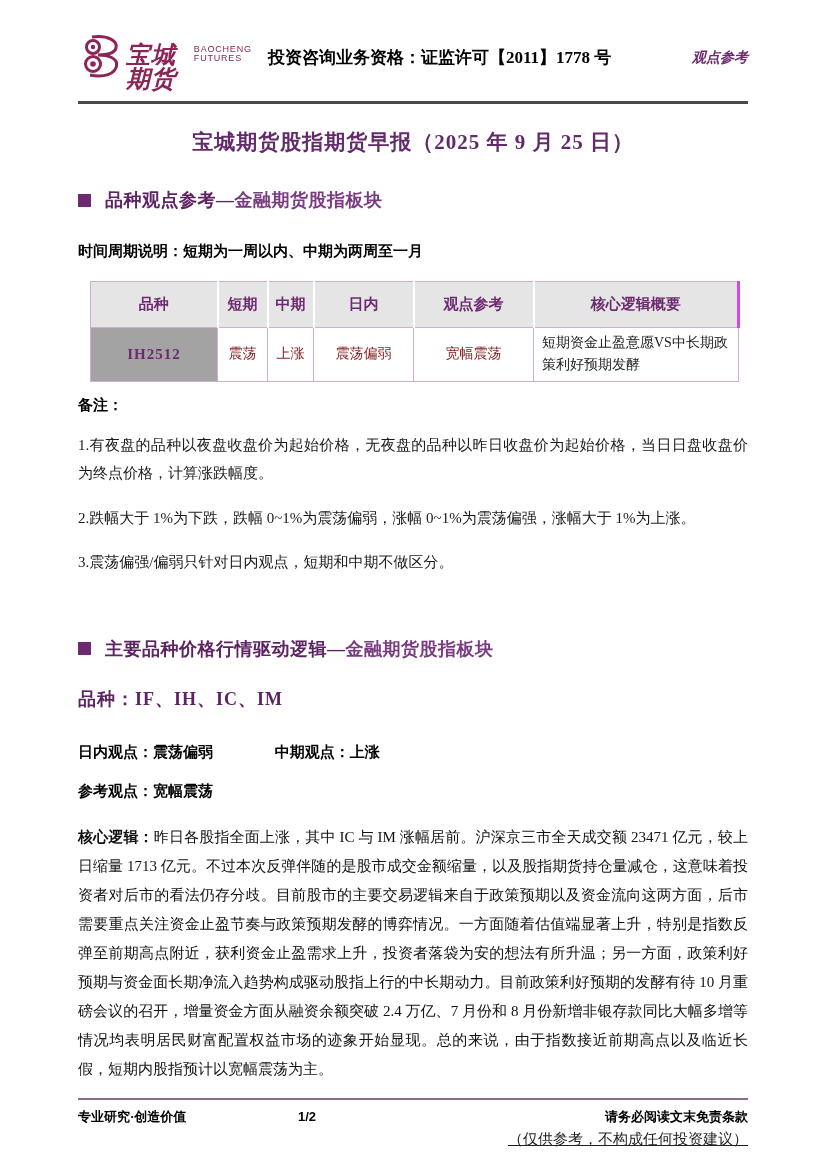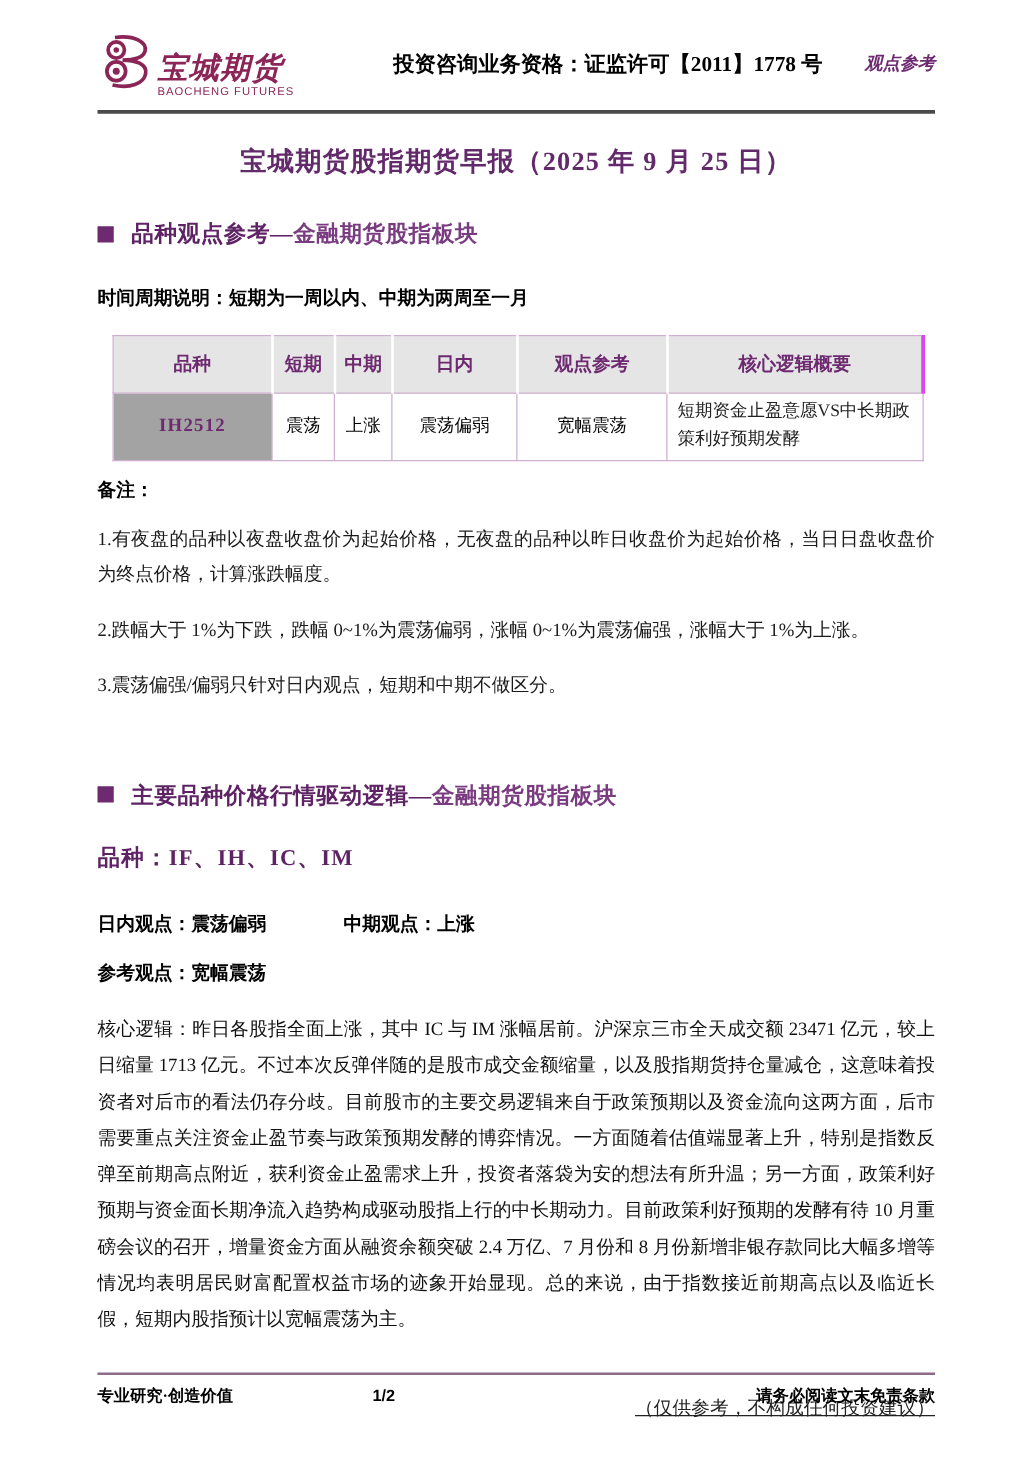--- a/index.html
+++ b/index.html
@@ -18,32 +18,32 @@
   }
 
   
   .report-header {
     display: flex; align-items: center; justify-content: space-between;
     padding-bottom: 10px;
     border-bottom: 3px solid #4a4a4a;
   }
   .logo-block { display: flex; align-items: center; gap: 4px; width: 190px; }
   .logo-mark { flex: 0 0 auto; }
-  .logo-text { display: flex; flex-direction: column; line-height: 1; margin-top: 19px; }
+  .logo-text { display: flex; flex-direction: row; line-height: 1; margin-top: 19px; }
   .logo-cn {
     font-size: 24px; font-weight: bold; color: #8b2557;
     letter-spacing: 1px; font-style: italic;
   }
   .logo-en {
     font-size: 9px; color: #8b2557; letter-spacing: 0.8px;
     font-family: "Liberation Sans", sans-serif; margin-top: 2px;
   }
   .qualification {
     font-size: 17px; font-weight: bold; color: #000;
-    flex: 1; text-align: right; padding-right: 20px;
+    flex: 1; text-align: left; padding-right: 20px;
   }
   .header-tag {
     font-size: 14px; font-weight: bold; font-style: italic;
     color: #6d2a70; width: 70px; text-align: right;
   }
 
   
   .report-title {
     margin-top: 24px;
     text-align: center;
@@ -82,21 +82,21 @@
   }
   .view-table th {
     background: #e5e5e5;
     color: #6d2a70; font-weight: bold; font-size: 15px;
     height: 46px;
     border-right: 2px solid #ffffff;
   }
   .view-table th:last-child { border-right: 3px solid #d946ef; }
   .view-table td {
     background: #ffffff;
-    color: #000000; font-size: 14px;
+    color: #7f1d1d; font-size: 14px;
     height: 48px;
   }
   .view-table td.variety-cell {
     background: #a3a3a3; color: #6d2a70; font-weight: bold;
     font-size: 15px; letter-spacing: 1px;
   }
   .view-table td.logic-cell {
     text-align: left; padding: 4px 8px; line-height: 1.6;
     color: #222;
   }
@@ -126,21 +126,21 @@
   }
   .views-line { margin-top: 32px; font-size: 15px; font-weight: bold; color: #000; }
   .views-line .second { margin-left: 58px; }
   .ref-line { margin-top: 20px; font-size: 15px; font-weight: bold; color: #000; }
 
   .logic-para {
     margin-top: 22px;
     font-size: 15px; line-height: 29px;
     text-align: justify; color: #111;
   }
-  .logic-para .label { font-weight: normal; }
+  .logic-para .label { font-weight: bold; }
 
   .inline-disclaimer {
     margin-top: 46px;
     text-align: right;
     font-size: 15px; color: #222; text-decoration: underline;
   }
 
   
   .report-footer {
     position: absolute;

